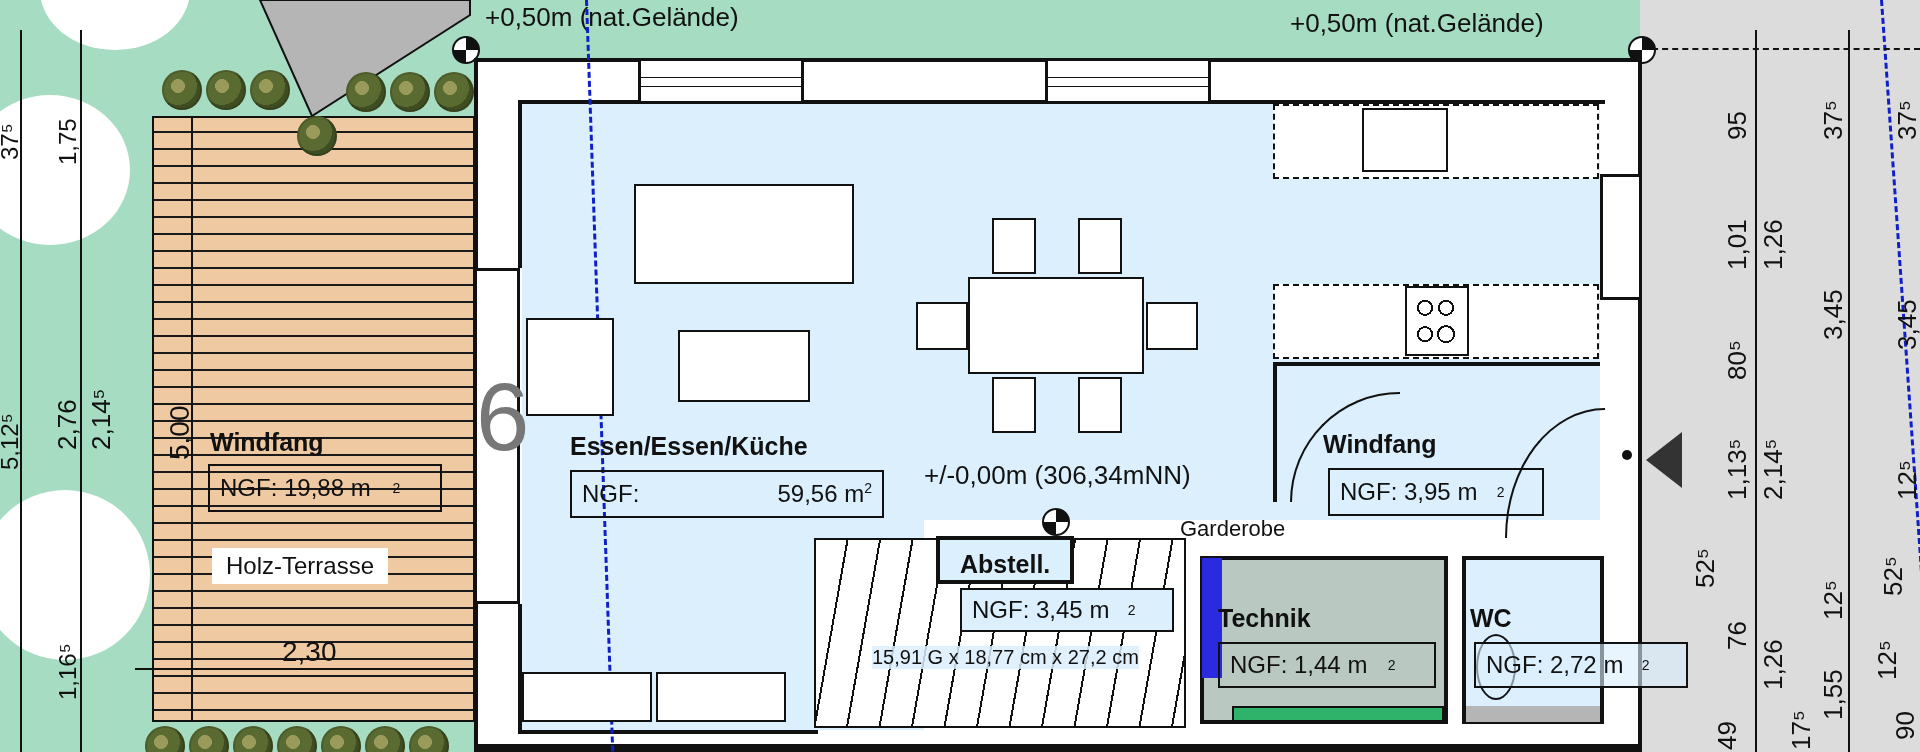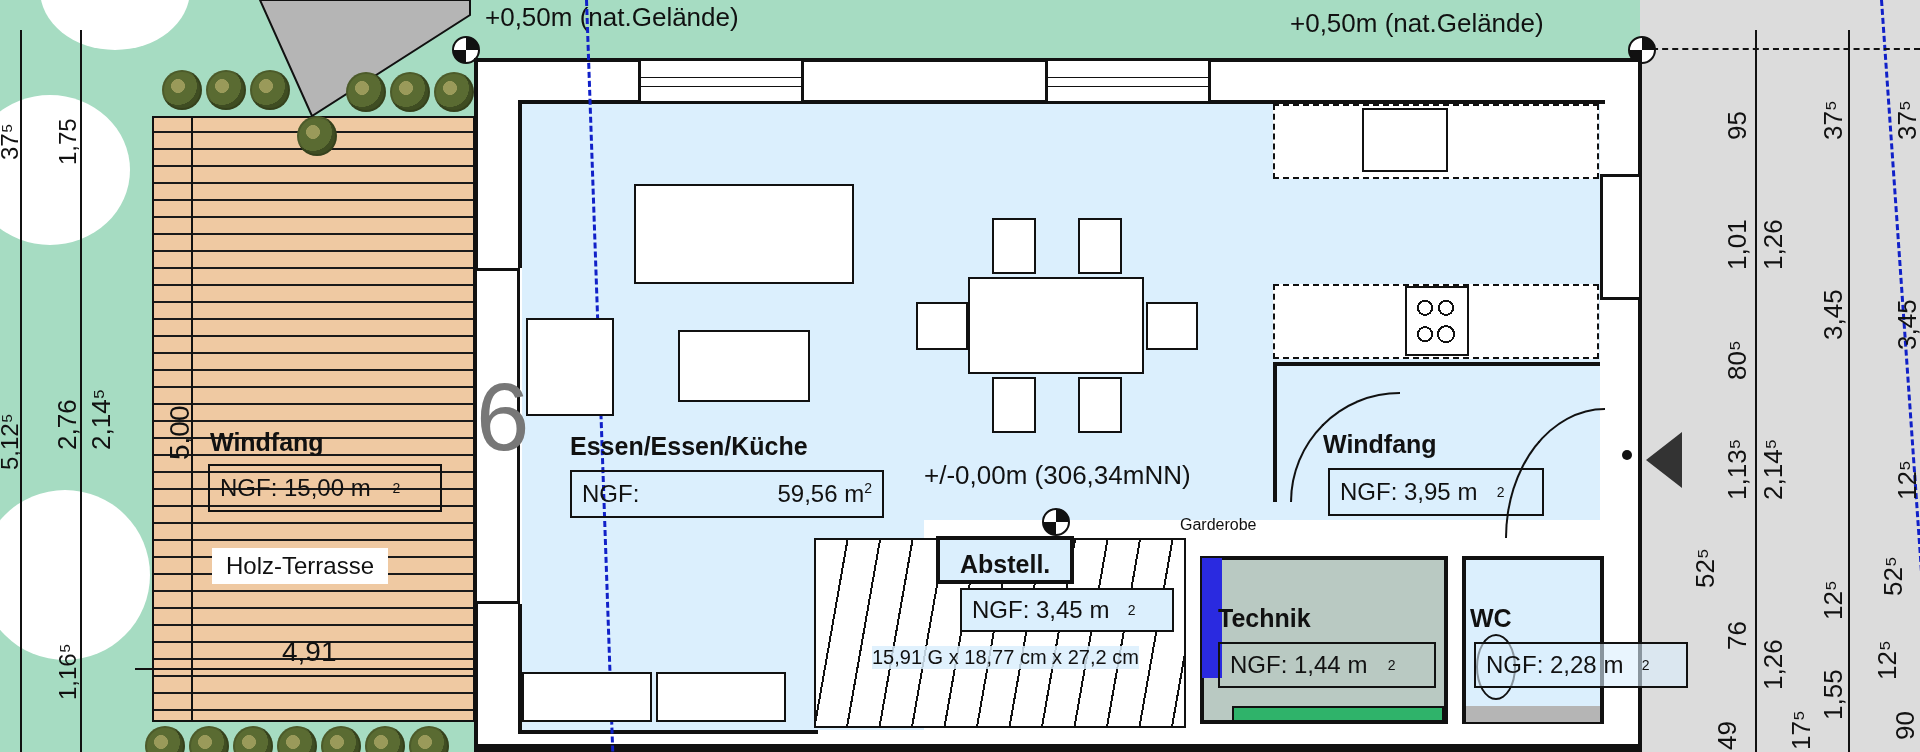--- a/index.html
+++ b/index.html
@@ -58,26 +58,26 @@
 <div class="shrub" style="left:145px;top:726px;"></div>
 <div class="shrub" style="left:189px;top:726px;"></div>
 <div class="shrub" style="left:233px;top:726px;"></div>
 <div class="shrub" style="left:277px;top:726px;"></div>
 <div class="shrub" style="left:321px;top:726px;"></div>
 <div class="shrub" style="left:365px;top:726px;"></div>
 <div class="shrub" style="left:409px;top:726px;"></div>
 
 <div class="label" style="left:210px;top:428px;">Windfang</div>
 <div class="ngf" style="left:208px;top:464px;width:234px;height:48px;background:transparent;">
-  <span>NGF: 15,00 m</span>
+  <span>NGF: 19,88 m</span>
     <sup style="margin-left:-8px;">2</sup>
     <span></span>
 </div>
 <div class="holz" style="left:212px;top:548px;">Holz-Terrasse</div>
-<div class="txt" style="left:282px;top:636px;font-size:28px;">4,91</div>
+<div class="txt" style="left:282px;top:636px;font-size:28px;">2,30</div>
 <div class="vtxt" style="left:164px;top:460px;font-size:28px;">5,00</div>
 
 <div class="dimline-v" style="left:20px;top:30px;height:722px;"></div>
 <div class="dimline-v" style="left:80px;top:30px;height:722px;"></div>
 <div class="vtxt" style="left:-4px;top:160px;">37⁵</div>
 <div class="vtxt" style="left:-4px;top:470px;">5,12⁵</div>
 <div class="vtxt" style="left:54px;top:165px;">1,75</div>
 <div class="vtxt" style="left:52px;top:450px;font-size:26px;">2,76</div>
 <div class="vtxt" style="left:86px;top:450px;font-size:26px;">2,14⁵</div>
 <div class="vtxt" style="left:54px;top:700px;">1,16⁵</div>
@@ -147,21 +147,21 @@
 <div class="furn" style="left:814px;top:538px;width:372px;height:190px;background:repeating-linear-gradient(100deg,#fff 0 30px,#111 30px 32px);"></div>
 <div class="room" style="left:936px;top:536px;width:130px;height:40px;border:4px solid #111;"></div>
 <div class="label" style="left:960px;top:550px;background:#dbeffd;">Abstell.</div>
 <div class="ngf" style="left:960px;top:588px;width:214px;height:44px;background:#dbeffd;">
   <span>NGF: 3,45 m</span>
     <sup style="margin-left:-8px;">2</sup>
     <span></span>
 </div>
 <div class="txt" style="left:872px;top:646px;font-size:20px;background:rgba(219,239,253,0.85);">15,91 G x 18,77 cm x 27,2 cm</div>
 <div class="marker" style="left:1042px;top:508px;"></div>
-<div class="txt" style="left:1180px;top:516px;font-size:16px;">Garderobe</div>
+<div class="txt" style="left:1180px;top:516px;font-size:22px;">Garderobe</div>
 
 <div class="wall" style="left:1274px;top:362px;width:326px;height:4px;"></div>
 <div class="door-arc" style="left:1290px;top:392px;width:110px;height:110px;transform:scaleX(-1);"></div>
 <div class="door-arc" style="left:1505px;top:408px;width:100px;height:130px;transform:scaleX(-1);"></div>
 <div class="label" style="left:1323px;top:430px;">Windfang</div>
 <div class="ngf" style="left:1328px;top:468px;width:216px;height:48px;">
   <span>NGF: 3,95 m</span>
     <sup style="margin-left:-8px;">2</sup>
     <span></span>
 </div>
@@ -176,21 +176,21 @@
   <span>NGF: 1,44 m</span>
     <sup style="margin-left:-8px;">2</sup>
     <span></span>
 </div>
 
 <div class="room" style="left:1462px;top:556px;width:142px;height:168px;border:4px solid #111;box-sizing:border-box;"></div>
 <div class="abs" style="left:1466px;top:706px;width:134px;height:16px;background:#b5b5b5;"></div>
 <div class="abs" style="left:1476px;top:634px;width:36px;height:62px;border:2px solid #111;border-radius:50%;"></div>
 <div class="label" style="left:1470px;top:604px;">WC</div>
 <div class="ngf" style="left:1474px;top:642px;width:214px;height:46px;background:rgba(219,239,253,0.6);">
-  <span>NGF: 2,28 m</span>
+  <span>NGF: 2,72 m</span>
     <sup style="margin-left:-8px;">2</sup>
     <span></span>
 </div>
 
 <div class="abs" style="left:1642px;top:48px;width:278px;border-top:2px dashed #111;"></div>
 <div class="dimline-v" style="left:1755px;top:30px;height:722px;"></div>
 <div class="dimline-v" style="left:1848px;top:30px;height:722px;"></div>
 
 <div class="vtxt" style="left:1722px;top:140px;font-size:26px;">95</div>
 <div class="vtxt" style="left:1722px;top:270px;font-size:26px;">1,01</div>

